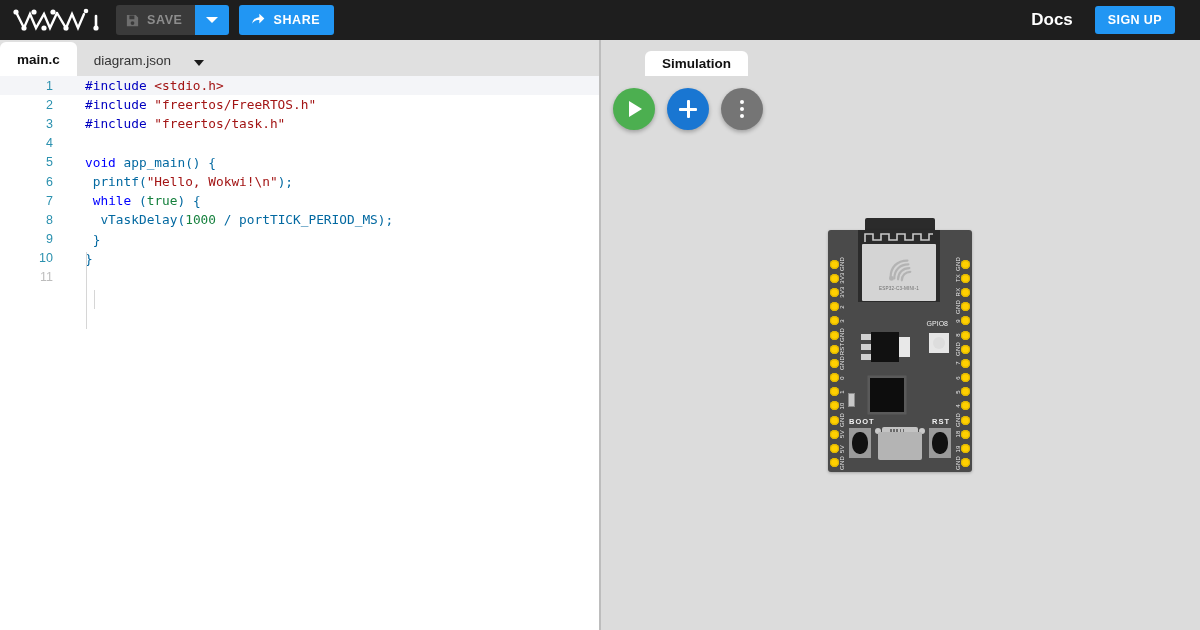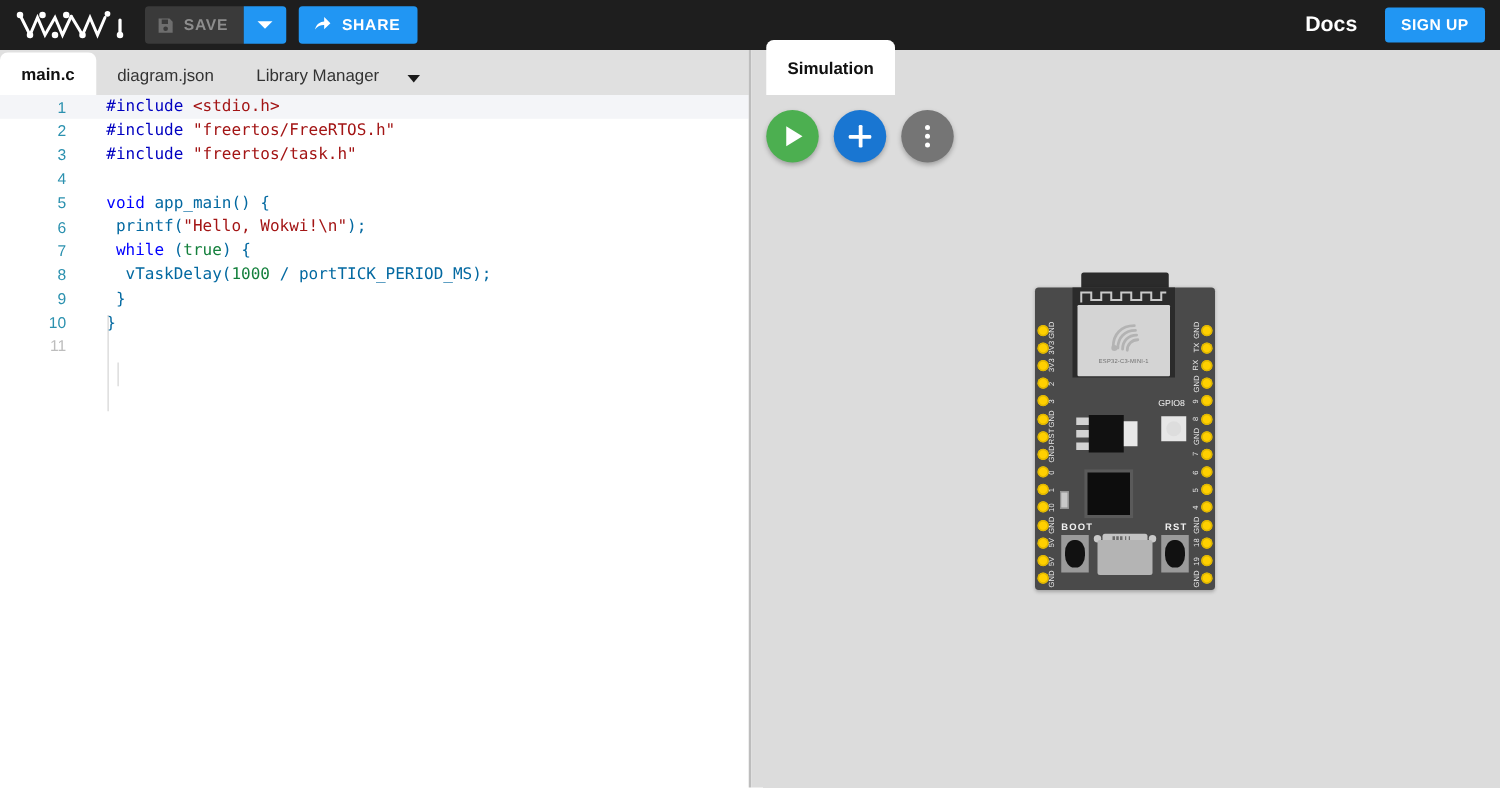--- a/index.html
+++ b/index.html
@@ -49,21 +49,21 @@
     border-radius: 3px; display: flex; align-items: center; gap: 8px;
     font-size: 12.5px; font-weight: bold; letter-spacing: .6px;
     font-family: "Liberation Sans", sans-serif; cursor: pointer;
   }
   .spacer { flex: 1; }
   .docs-link {
     color: #ffffff; font-size: 17px; font-weight: bold;
     text-decoration: none; margin-right: 22px; cursor: pointer;
   }
   .signup-btn {
-    margin-right: 12px; background: #2196f3; color: #fff;
+    margin-right: 25px; background: #2196f3; color: #fff;
     border: none; height: 28px; padding: 0 13px; border-radius: 3px;
     font-size: 12.5px; font-weight: bold; letter-spacing: .4px;
     font-family: "Liberation Sans", sans-serif; cursor: pointer;
   }
 
   
   .editor-pane {
     position: absolute; top: 40px; left: 0;
     width: 599px; height: 577px; background: #ffffff;
   }
@@ -118,25 +118,25 @@
     width: 2px; height: 590px; background: #bdbdbd;
   }
 
   
   .sim-pane {
     position: absolute; top: 40px; left: 601px;
     width: 599px; height: 590px; background: #dcdcdc;
   }
   .sim-tabbar { height: 36px; display: flex; align-items: flex-end; padding-left: 12px; }
   .sim-tab {
-    height: 44px; padding: 0 17px; background: #ffffff;
+    height: 25px; padding: 0 17px; background: #ffffff;
     border-radius: 6px 6px 0 0; border: none;
     display: flex; align-items: center;
     font-size: 13.5px; font-weight: bold; color: #111;
-    font-family: "Liberation Sans", sans-serif; cursor: pointer;
+    font-family: "Liberation Sans", sans-serif; cursor: pointer; margin-left: 32px;
   }
   .sim-controls { display: flex; gap: 12px; padding: 12px 0 0 12px; }
   .ctl {
     width: 42px; height: 42px; border-radius: 50%; border: none;
     display: flex; align-items: center; justify-content: center;
     cursor: pointer; box-shadow: 0 2px 4px rgba(0,0,0,.28);
   }
   .ctl-play { background: #4caf50; }
   .ctl-add  { background: #1976d2; }
   .ctl-menu { background: #757575; }
@@ -289,21 +289,20 @@
 
   <a class="docs-link">Docs</a>
   <button class="signup-btn">SIGN UP</button>
 </div>
 
 <div class="editor-pane">
 
   <div class="tabbar">
     <button class="tab active">main.c</button>
     <button class="tab">diagram.json</button>
-    <button class="tab">Library Manager</button>
     <span class="tab-caret"></span>
   </div>
 
   <div class="code-area">
     <div id="code-lines">
         <div class="code-row hl">
           <div class="lineno">1</div>
           <div class="codetext"><span class="t-pre">#include </span><span class="t-str">&lt;stdio.h&gt;</span></div>
         </div>
         <div class="code-row">

